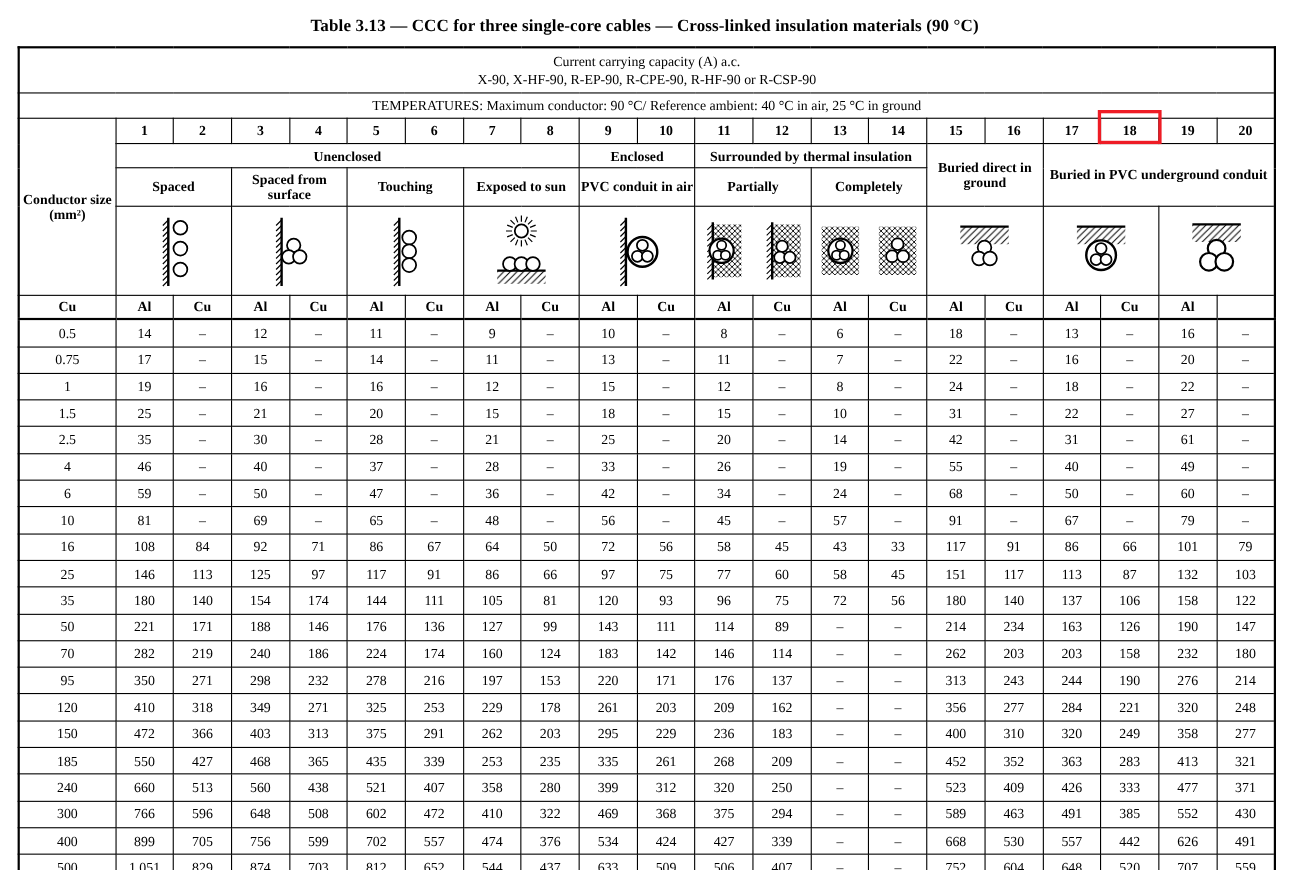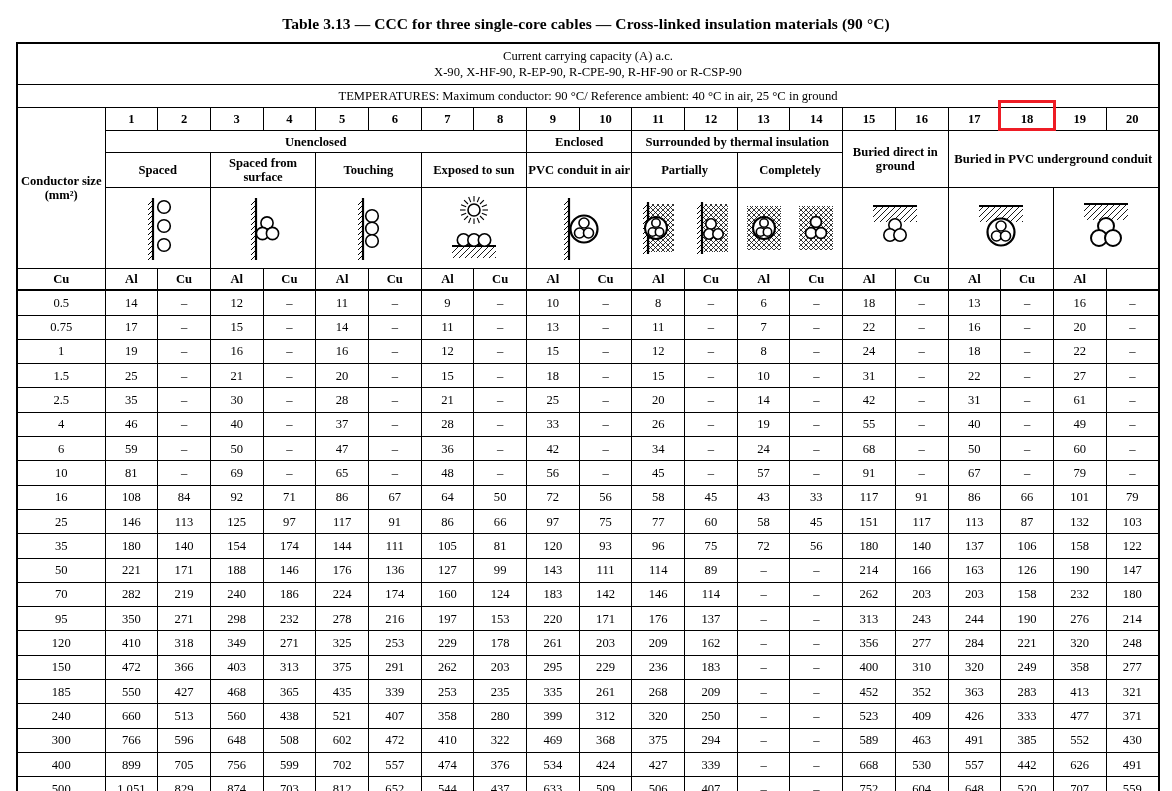--- a/index.html
+++ b/index.html
@@ -689,21 +689,21 @@
           <td class="datacell">136</td>
           <td class="datacell">127</td>
           <td class="datacell">99</td>
           <td class="datacell">143</td>
           <td class="datacell">111</td>
           <td class="datacell">114</td>
           <td class="datacell">89</td>
           <td class="datacell">–</td>
           <td class="datacell">–</td>
           <td class="datacell">214</td>
-          <td class="datacell">166</td>
+          <td class="datacell">234</td>
           <td class="datacell">163</td>
           <td class="datacell">126</td>
           <td class="datacell">190</td>
           <td class="datacell">147</td>
         </tr>
         <tr>
           <td class="sizecell">70</td>
           <td class="datacell">282</td>
           <td class="datacell">219</td>
           <td class="datacell">240</td>

